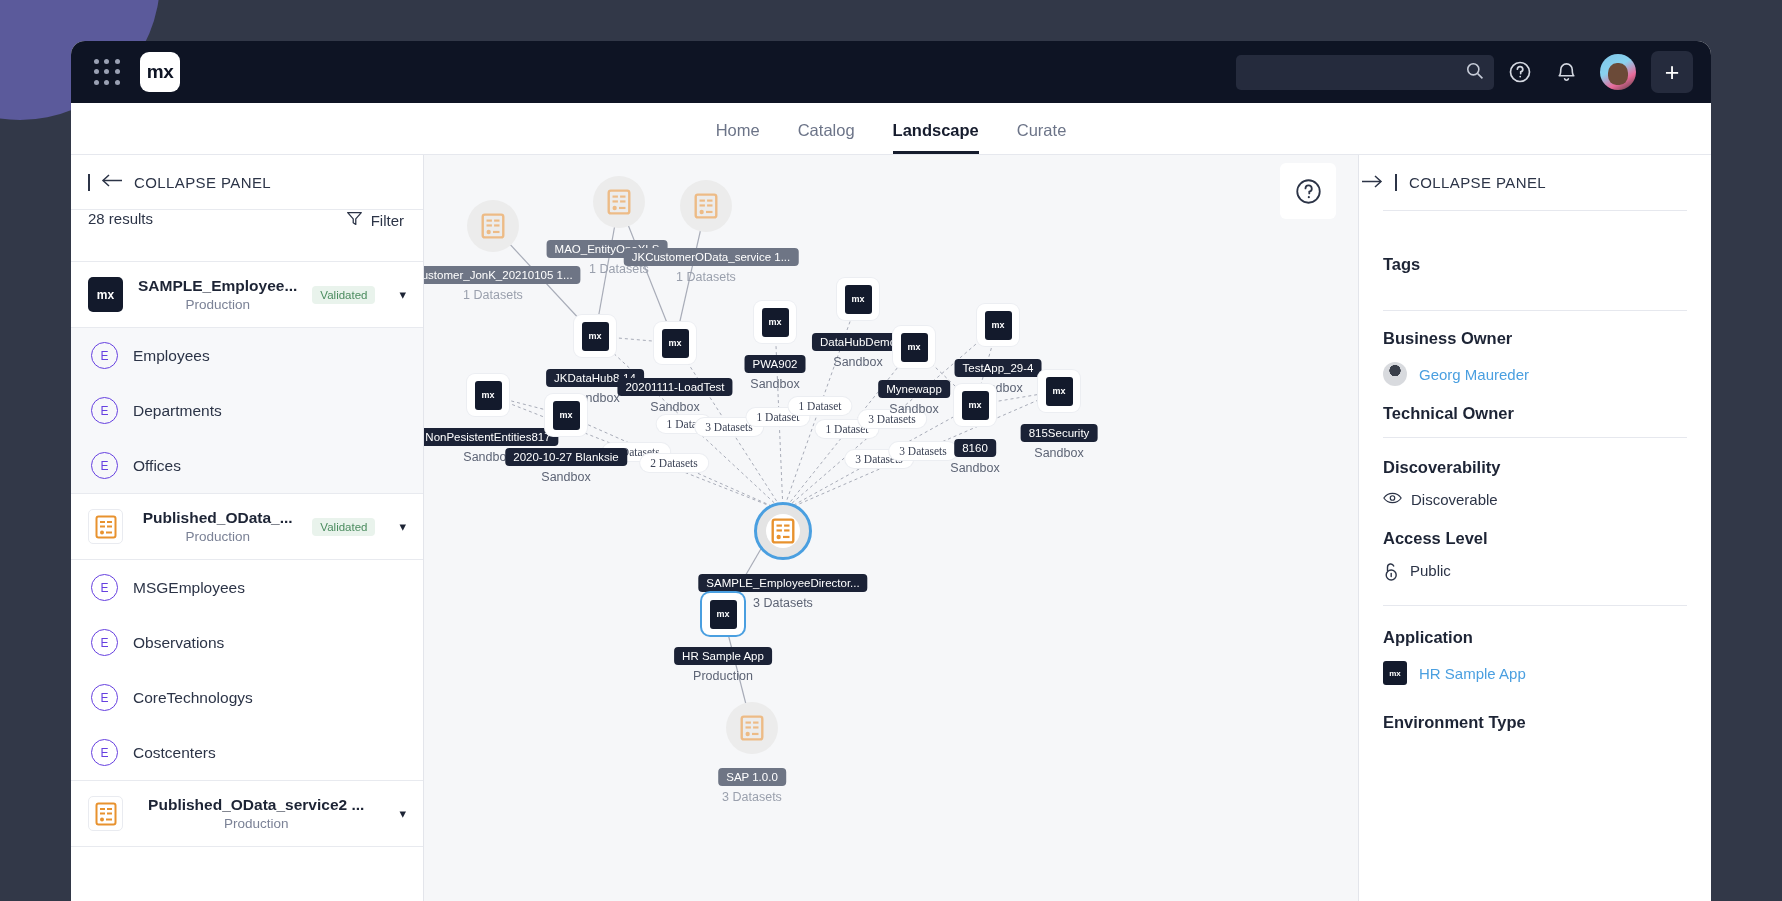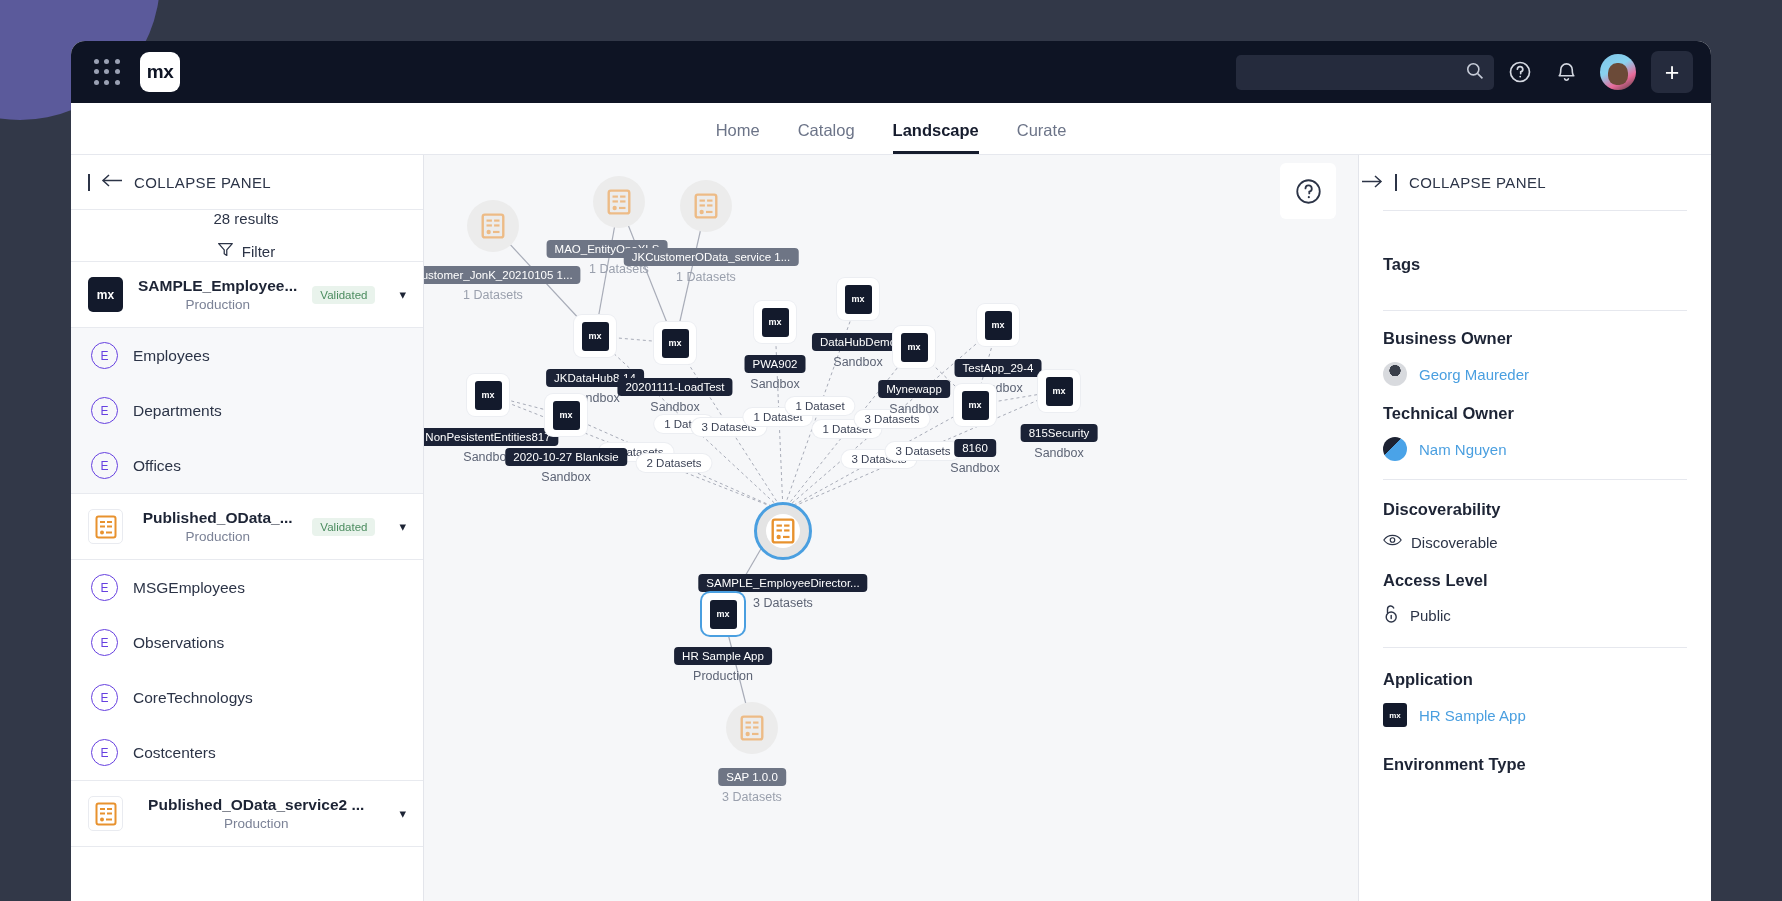--- a/index.html
+++ b/index.html
@@ -91,22 +91,22 @@
     width: 353px; flex-shrink: 0; background: #fff;
     border-right: 1px solid #e3e5eb; display: flex; flex-direction: column;
   }
   .collapse-row {
     height: 55px; display: flex; align-items: center; padding-left: 17px;
     border-bottom: 1px solid #e8eaef; cursor: pointer; gap: 11px;
   }
   .collapse-bar { width: 2px; height: 17px; background: #2c3447; }
   .collapse-label { font-size: 15px; color: #2c3447; letter-spacing: .4px; }
   .results-row {
-    height: 52px; display: flex; align-items: center; justify-content: space-between;
-    padding: 0 19px 0 17px; border-bottom: 1px solid #e8eaef; flex-direction: column;
+    height: 52px; display: flex; align-items: flex-start; justify-content: space-between;
+    padding: 0 19px 0 17px; border-bottom: 1px solid #e8eaef;
   }
   .results-count { font-size: 15px; color: #2c3447; }
   .filter-btn { display: flex; align-items: center; gap: 8px; font-size: 15px; color: #2c3447; cursor: pointer; }
   .list-scroll { flex: 1; overflow: hidden; }
   .app-row {
     display: flex; align-items: center; gap: 14px;
     padding: 15px 17px; border-bottom: 1px solid #e8eaef; cursor: pointer;
   }
   .app-icon {
     width: 35px; height: 35px; border-radius: 5px; flex-shrink: 0;
@@ -177,20 +177,21 @@
   .node-sub {
     position: absolute; left: 50%; transform: translateX(-50%);
     top: 100%; margin-top: 24px; font-size: 12.5px; color: #5d6475; white-space: nowrap;
   }
   .node-sub.muted { color: #9aa0ad; }
   .ds-badge {
     position: absolute; transform: translate(-50%,-50%); z-index: 9;
     background: #fff; border-radius: 11px; padding: 3px 10px;
     font-size: 11.5px; color: #3c4356; white-space: nowrap;
     box-shadow: 0 0 0 1px #eceef2;
+    font-family: Liberation Serif, serif;
   }
   
   .right-panel {
     width: 353px; flex-shrink: 0; background: #fff;
     border-left: 1px solid #e3e5eb; display: flex; flex-direction: column;
   }
   .rp-collapse {
     height: 55px; display: flex; align-items: center; padding-left: 2px; gap: 12px; cursor: pointer;
   }
   .rp-body { padding: 0 24px; overflow: hidden; }
@@ -199,21 +200,21 @@
   .tags { display: flex; flex-wrap: wrap; gap: 10px; }
   .tag {
     background: #ececec; border-radius: 14px; padding: 6px 16px;
     font-size: 13.5px; color: #2c3447; cursor: pointer;
   }
   .person-row { display: flex; align-items: center; gap: 12px; margin-bottom: 18px; }
   .person-av { width: 24px; height: 24px; border-radius: 50%; flex-shrink: 0; }
   .person-av.a { background: radial-gradient(circle at 50% 36%, #3a3f4a 0 28%, #d8dade 30% 100%); }
   .person-av.b { background: linear-gradient(135deg,#1d2333 0 40%, #4aa3e8 40% 100%); }
   .person-link { font-size: 15px; color: #4a9fe0; cursor: pointer; }
-  .kv-row { display: flex; align-items: center; gap: 9px; margin-bottom: 20px; }
+  .kv-row { display: flex; align-items: flex-start; gap: 9px; margin-bottom: 20px; }
   .kv-val { font-size: 15px; color: #2c3447; }
   .app-chip { display: flex; align-items: center; gap: 12px; margin-bottom: 14px; }
   .app-chip .ic {
     width: 24px; height: 24px; background: #131a2c; border-radius: 3px;
     display: flex; align-items: center; justify-content: center;
     color: #fff; font-size: 8px; font-weight: bold;
   }
 </style>
 </head>
 <body>
@@ -598,24 +599,20 @@
         <div class="rp-hr"></div>
         <div style="height:18px"></div>
 
         <div class="sec-title">Business Owner</div>
         <div class="person-row">
           <span class="person-av a"></span>
           <span class="person-link">Georg Maureder</span>
         </div>
 
         <div class="sec-title">Technical Owner</div>
-        <div class="person-row">
-          <span class="person-av b"></span>
-          <span class="person-link">Nam Nguyen</span>
-        </div>
 
         <div class="rp-hr"></div>
         <div style="height:20px"></div>
 
         <div class="sec-title">Discoverability</div>
         <div class="kv-row">
           <span>
             <svg width="19" height="14" viewBox="0 0 22 14" fill="none" stroke="#2c3447" stroke-width="1.4">
               <path d="M1 7s3.6-5.4 10-5.4S21 7 21 7s-3.6 5.4-10 5.4S1 7 1 7z"></path>
               <circle cx="11" cy="7" r="2.6"></circle>

